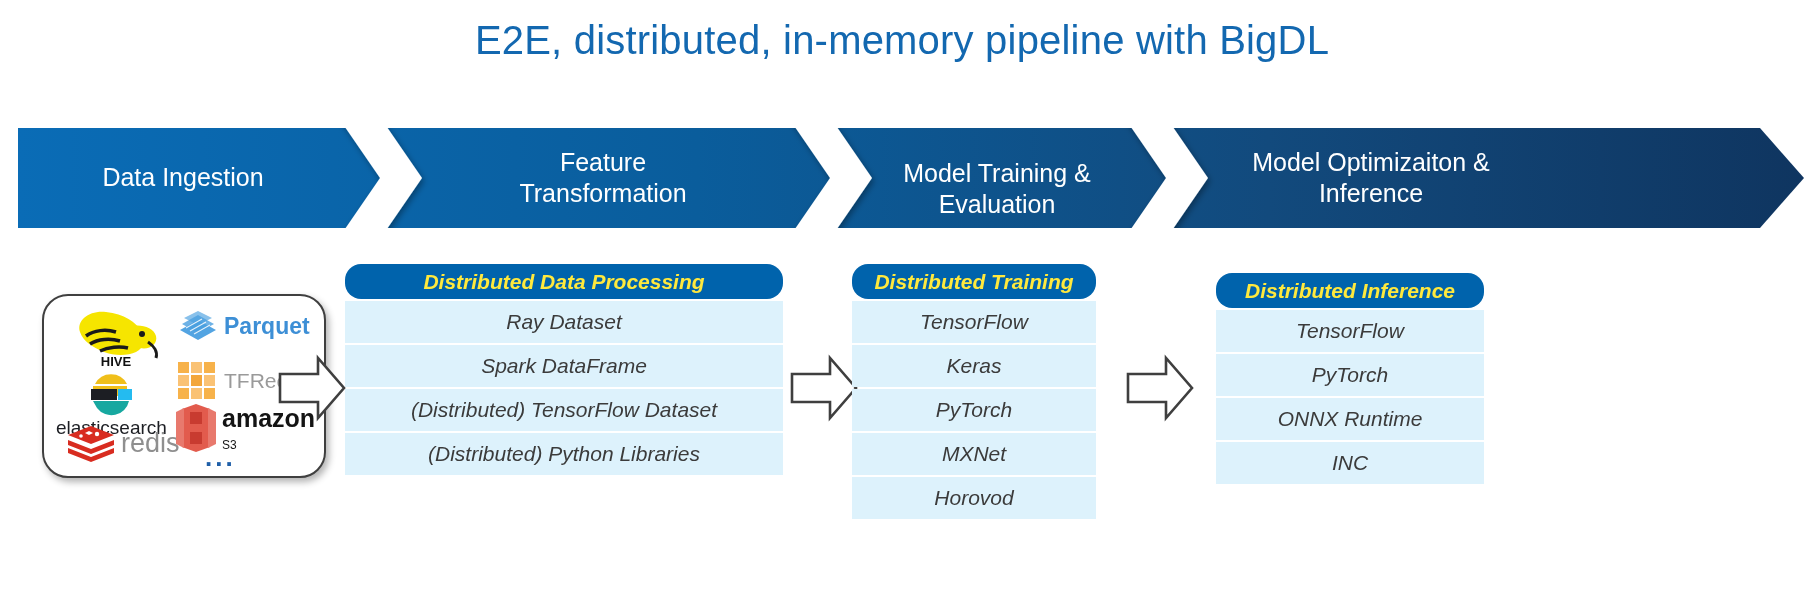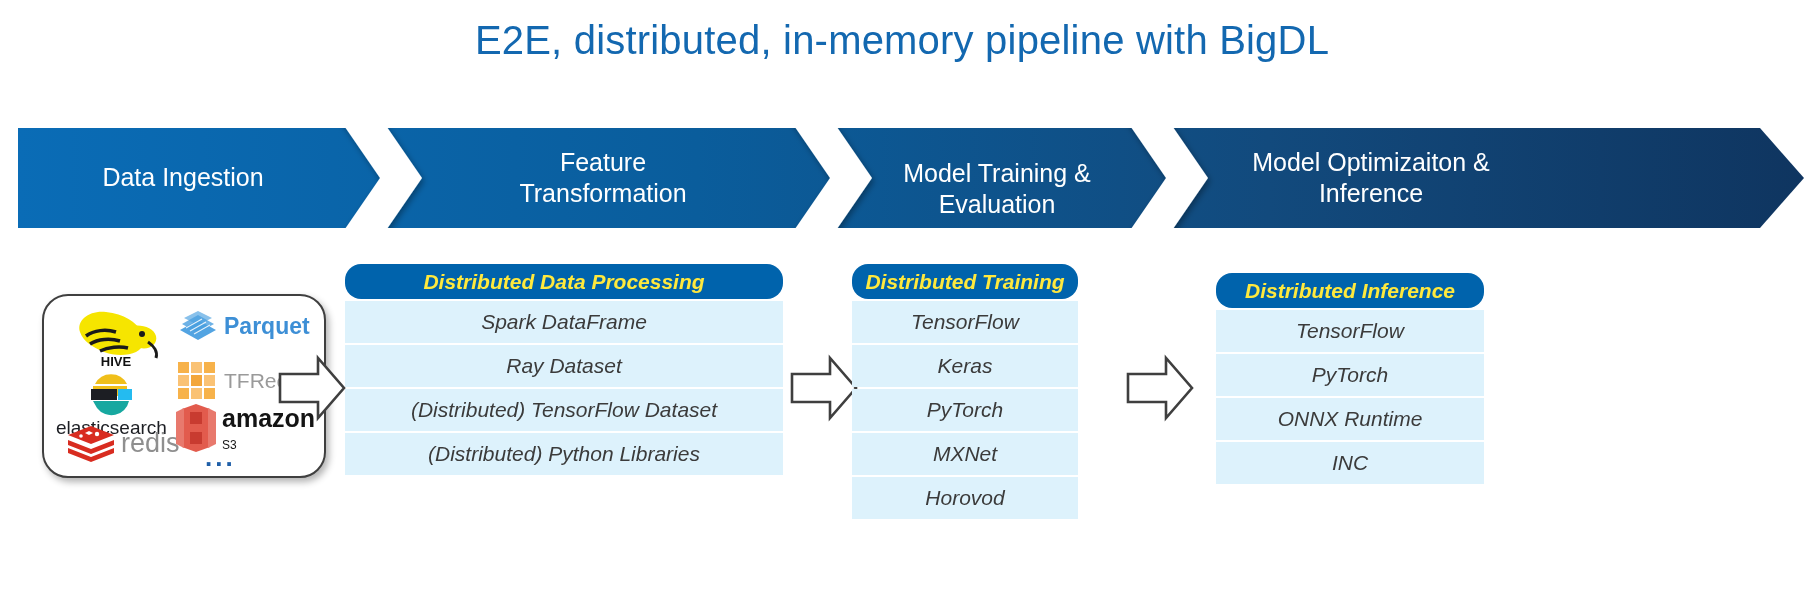--- a/index.html
+++ b/index.html
@@ -235,33 +235,33 @@
   <div class="dots">...</div>
 
   <div class="arrow" style="left:278px;top:352px;">
     <svg width="68" height="72" viewBox="0 0 68 72" xmlns="http://www.w3.org/2000/svg">
       <path d="M2,22 L40,22 L40,6 L66,36 L40,66 L40,50 L2,50 Z" fill="#ffffff" stroke="#3f3f3f" stroke-width="2.6" stroke-linejoin="miter"></path>
     </svg>
   </div>
 
   <div class="tbl" style="left:345px;top:264px;width:438px;">
     <div class="hd">Distributed Data Processing</div>
+    <div class="rw">Ray Dataset</div>
     <div class="rw">Spark DataFrame</div>
-    <div class="rw">Ray Dataset</div>
     <div class="rw">(Distributed) TensorFlow Dataset</div>
     <div class="rw">(Distributed) Python Libraries</div>
   </div>
 
   <div class="arrow" style="left:790px;top:352px;">
     <svg width="68" height="72" viewBox="0 0 68 72" xmlns="http://www.w3.org/2000/svg">
       <path d="M2,22 L40,22 L40,6 L66,36 L40,66 L40,50 L2,50 Z" fill="#ffffff" stroke="#3f3f3f" stroke-width="2.6" stroke-linejoin="miter"></path>
     </svg>
   </div>
 
-  <div class="tbl" style="left:852px;top:264px;width:226px;">
+  <div class="tbl" style="left:852px;top:264px;width:244px;">
     <div class="hd">Distributed Training</div>
     <div class="rw">TensorFlow</div>
     <div class="rw">Keras</div>
     <div class="rw">PyTorch</div>
     <div class="rw">MXNet</div>
     <div class="rw">Horovod</div>
   </div>
 
   <div class="arrow" style="left:1126px;top:352px;">
     <svg width="68" height="72" viewBox="0 0 68 72" xmlns="http://www.w3.org/2000/svg">

